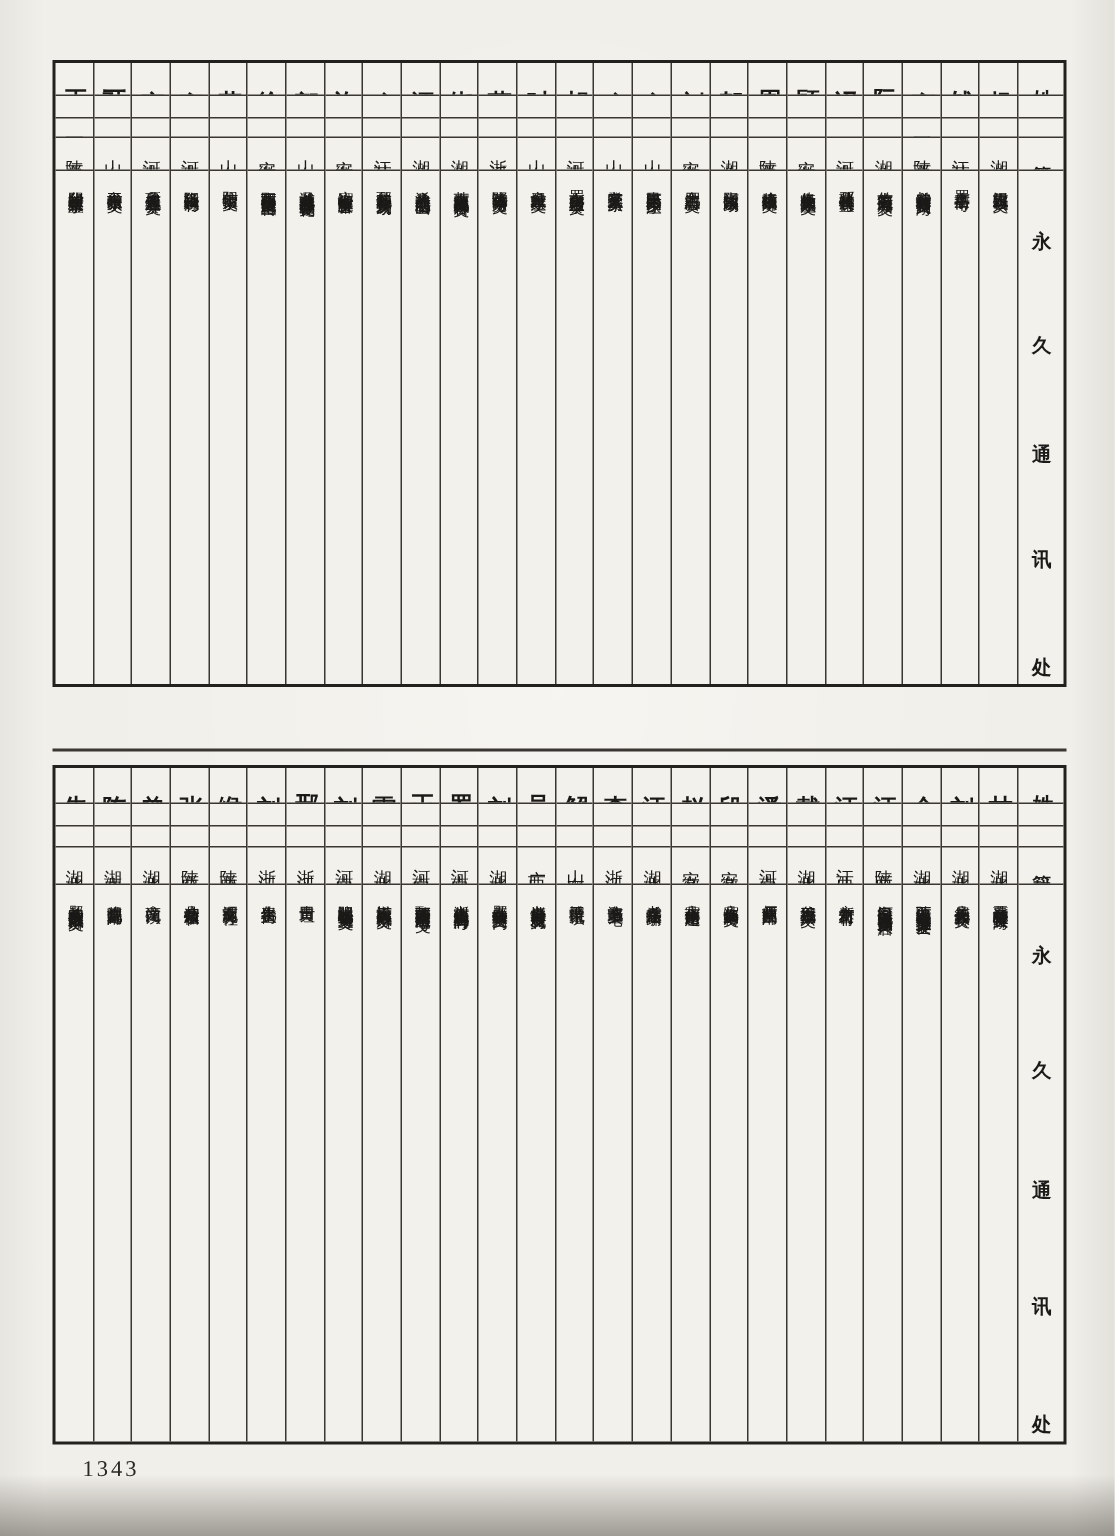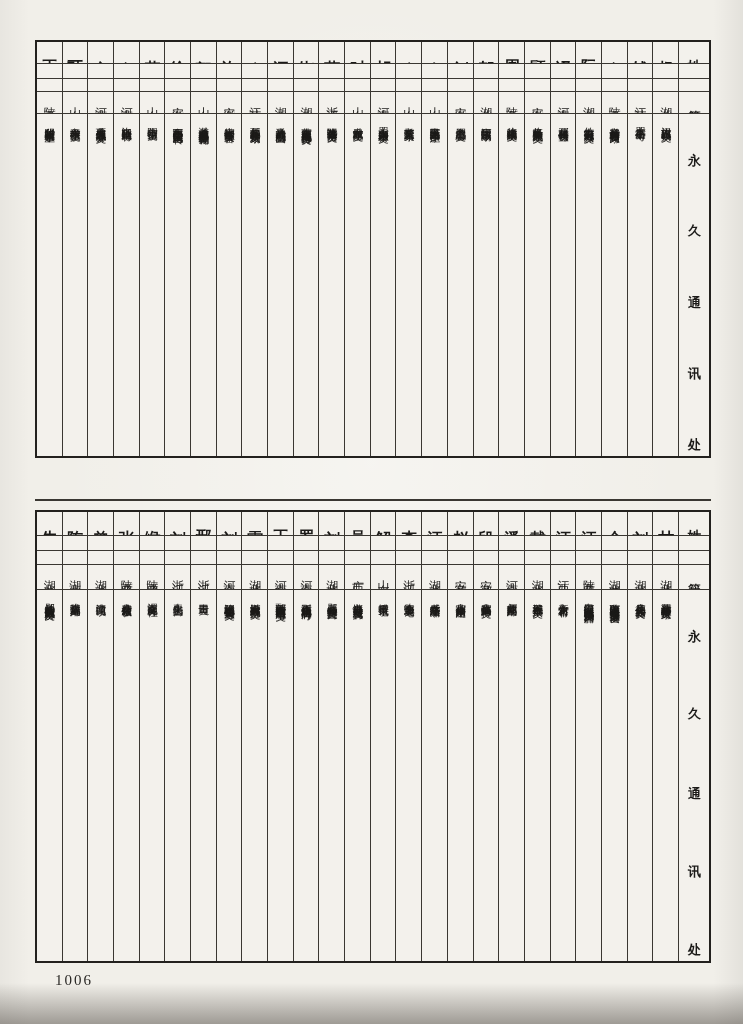--- a/index.html
+++ b/index.html
@@ -1011,13 +1011,13 @@
       </div>
     <div class="cell c-native">
         <div class="vtext">湖北郧县</div>
       </div>
     <div class="cell c-addr">
         <div class="vtext">郧县昔柳乡明馆店邮政代办所交</div>
       </div>
   </div>
 </div>
 
-<div class="pageno">1006</div>
+<div class="pageno">1343</div>
 
 </body></html>

